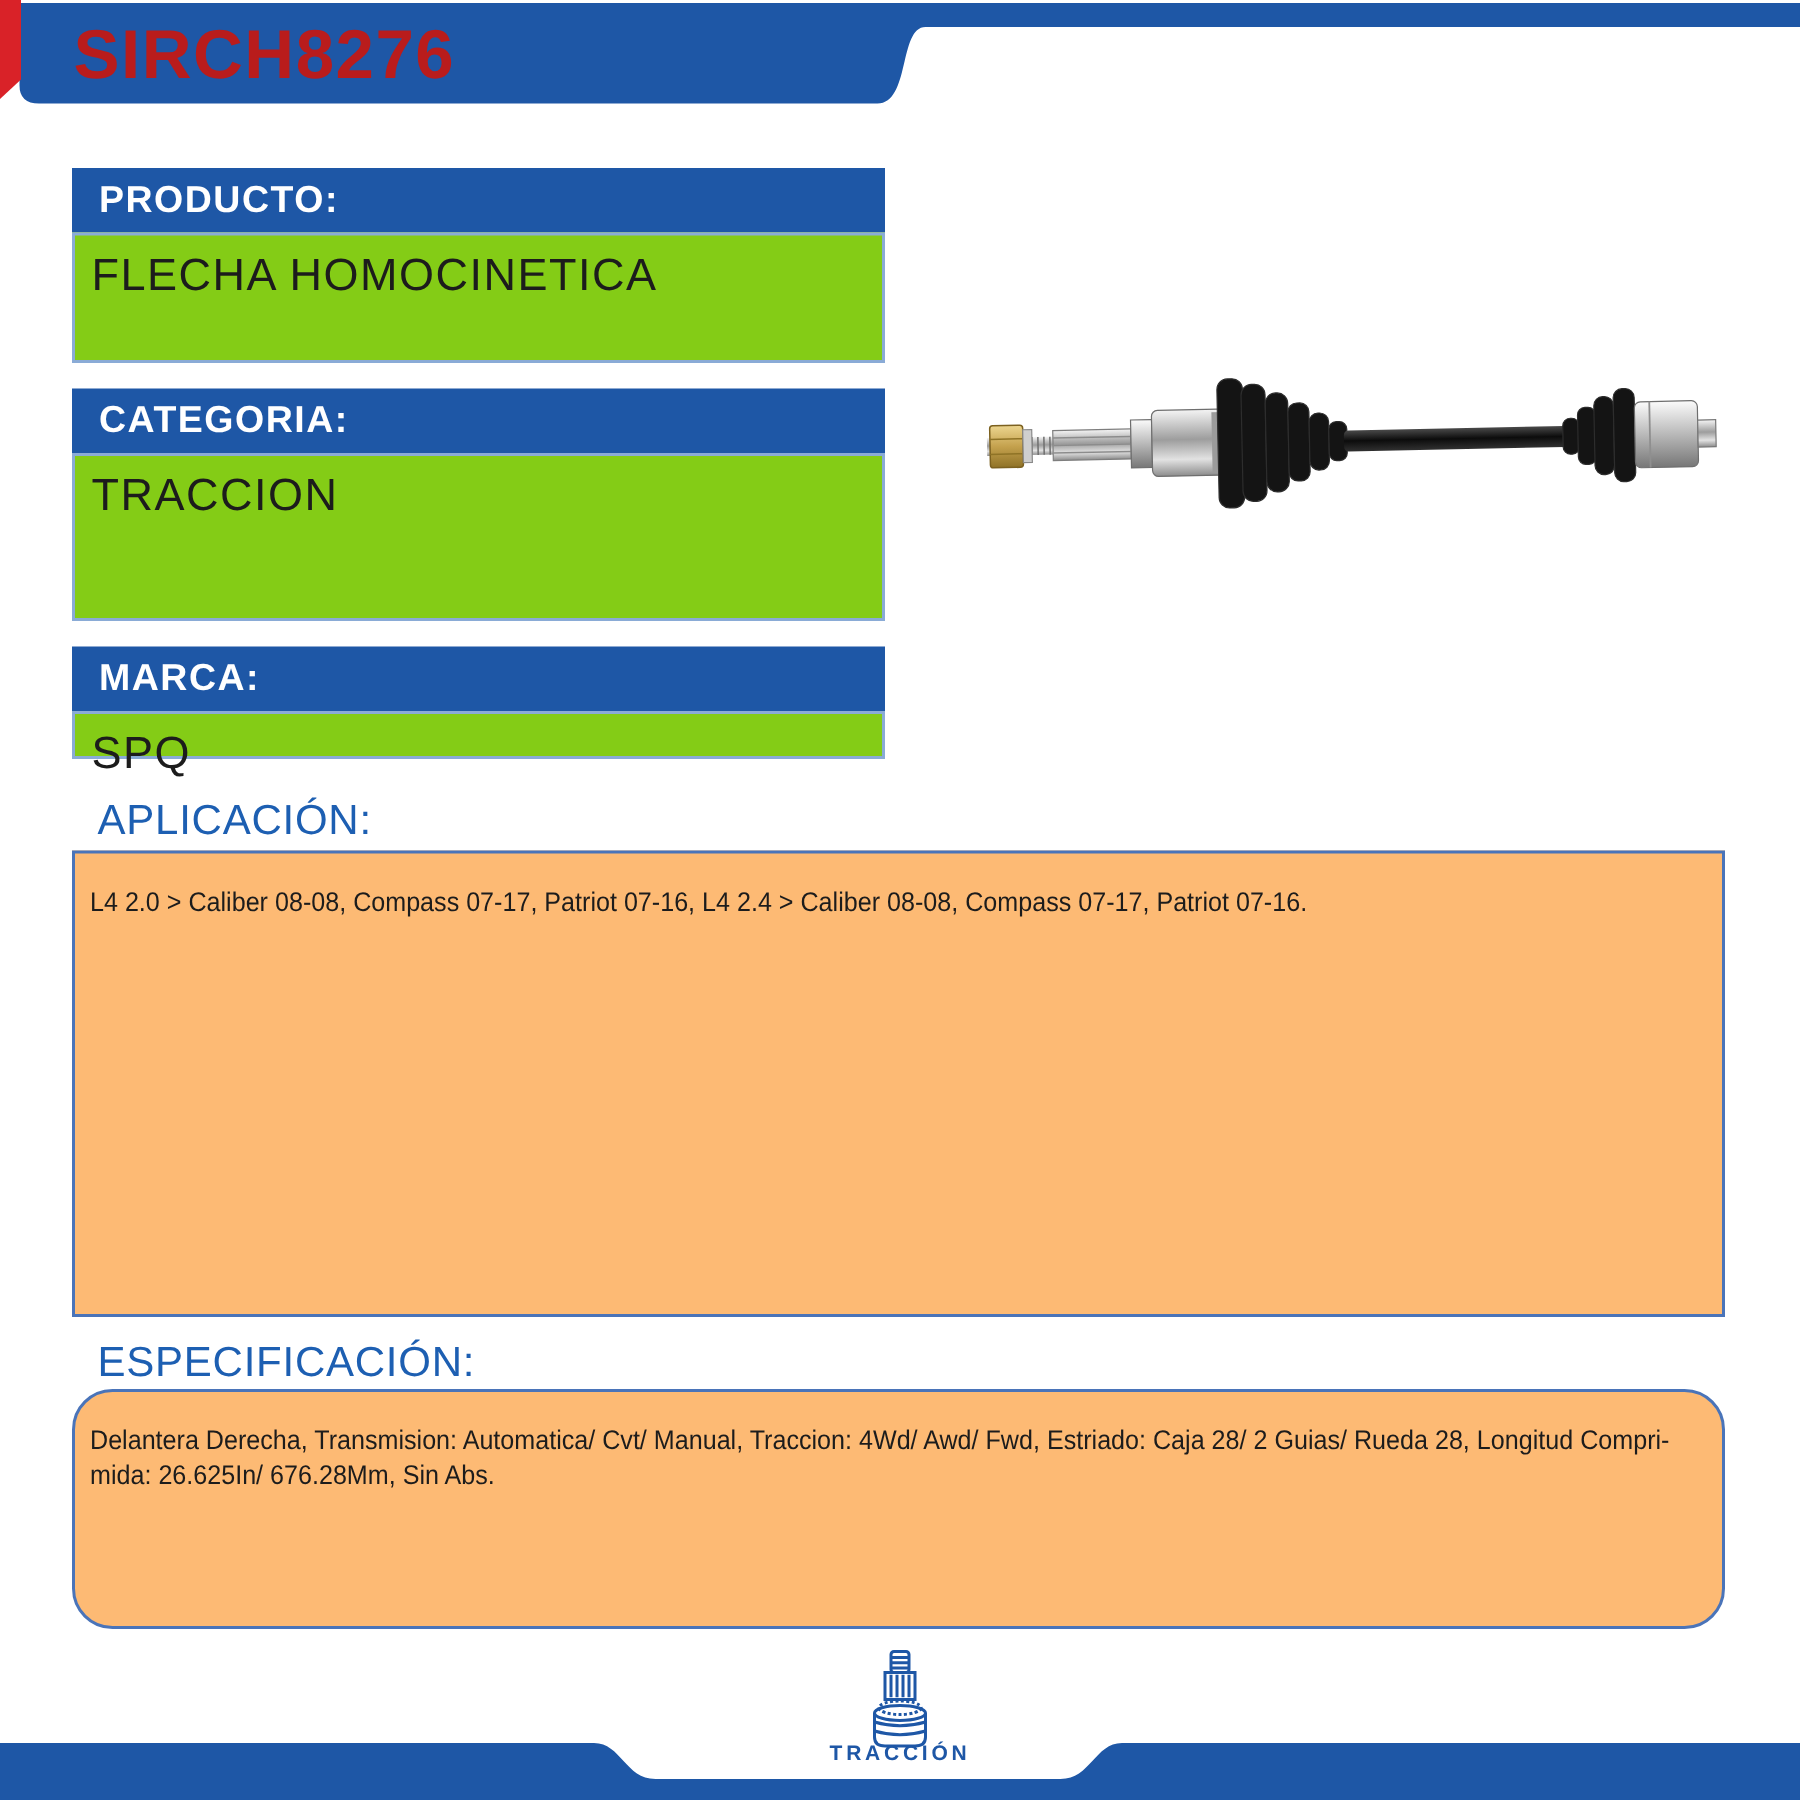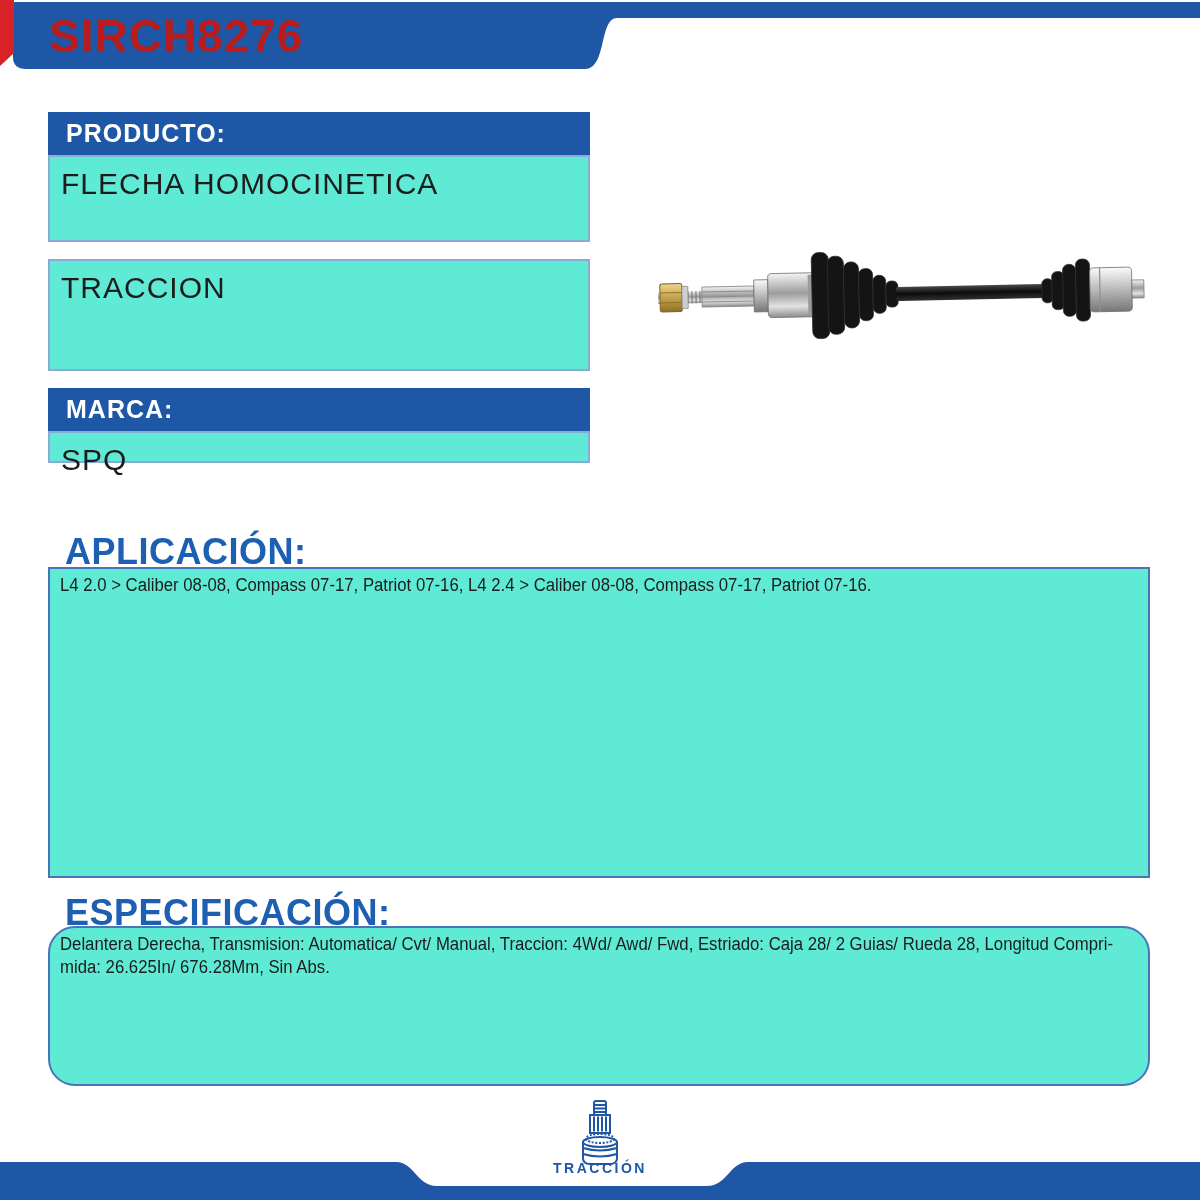--- a/index.html
+++ b/index.html
@@ -28,41 +28,41 @@
 
   
   .info-col{position:absolute;left:48px;top:112px;width:542px;}
   .info-box{margin-bottom:17px;}
   .info-label{
     height:43px;background:var(--accent-blue);color:#ffffff;
     display:flex;align-items:center;padding-left:18px;
     font-size:25px;font-weight:bold;letter-spacing:1px;
   }
   .info-value{
-    background:#5eead4;border:2px solid var(--border-light);
+    background:#84cc16;border:2px solid var(--border-light);
     padding:10px 0 0 11px;font-size:30px;color:var(--text-dark);letter-spacing:1px;
   }
   .h-producto{height:87px;}
   .h-categoria{height:112px;}
   .h-marca{height:32px;}
 
   
   .product-photo{position:absolute;left:648px;top:246px;}
 
   
   .section-title{
     position:absolute;left:65px;color:var(--title-blue);
-    font-size:36px;font-weight:bold;letter-spacing:0.5px;
+    font-size:28px;font-weight:normal;letter-spacing:0.5px;
   }
   .app-title{top:531px;}
   .spec-title{top:892px;}
   .section-box{
-    position:absolute;left:48px;width:1102px;background:#5eead4;
+    position:absolute;left:48px;width:1102px;background:#fdba74;
     border:2px solid var(--border-medium);
-    padding:5px 10px;font-size:18px;color:var(--text-dark);line-height:1.25;
+    padding:21px 10px;font-size:18px;color:var(--text-dark);line-height:1.25;
   }
   .app-box{top:567px;height:311px;}
   .spec-box{top:926px;height:160px;border-radius:27px;}
   .cond{display:inline-block;transform:scaleX(0.93);transform-origin:0 50%;white-space:nowrap;}
   .spec-line{display:block;transform:scaleX(0.93);transform-origin:0 50%;white-space:nowrap;}
 
   
   .footer-svg{position:absolute;left:0;bottom:0;}
   .joint-icon{position:absolute;left:575px;top:1099px;}
   .joint-icon path,.joint-icon rect,.joint-icon ellipse,.joint-icon line{
@@ -83,20 +83,21 @@
 <div class="part-number">SIRCH8276</div>
 
 <div class="info-col">
 
   <div class="info-box">
     <div class="info-label">PRODUCTO:</div>
     <div class="info-value h-producto">FLECHA HOMOCINETICA</div>
   </div>
 
   <div class="info-box">
+    <div class="info-label">CATEGORIA:</div>
     <div class="info-value h-categoria">TRACCION</div>
   </div>
 
   <div class="info-box">
     <div class="info-label">MARCA:</div>
     <div class="info-value h-marca">SPQ</div>
   </div>
 
 </div>
 

